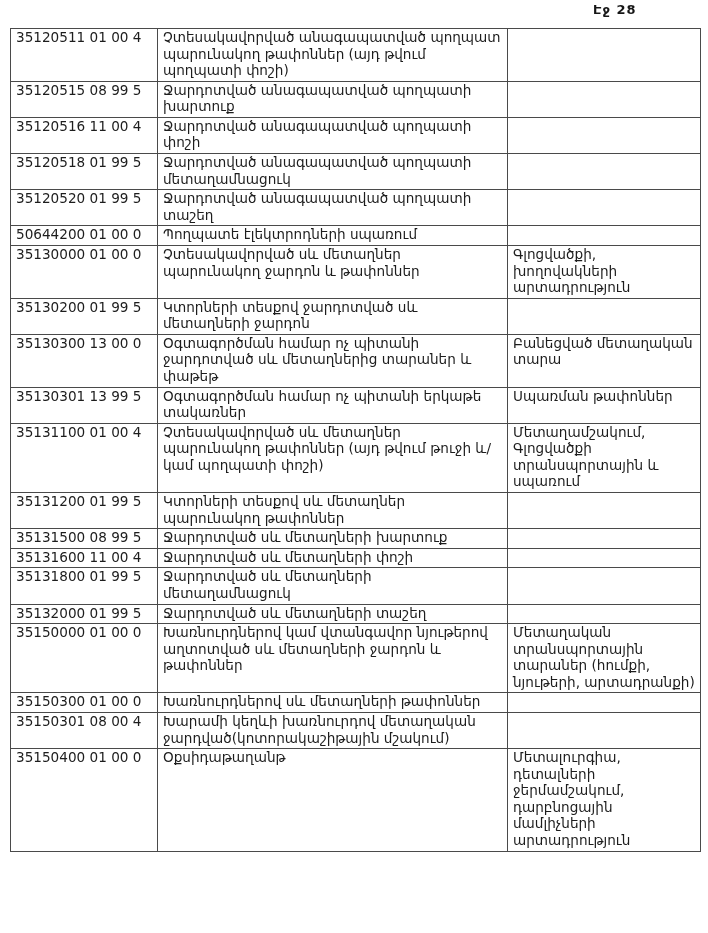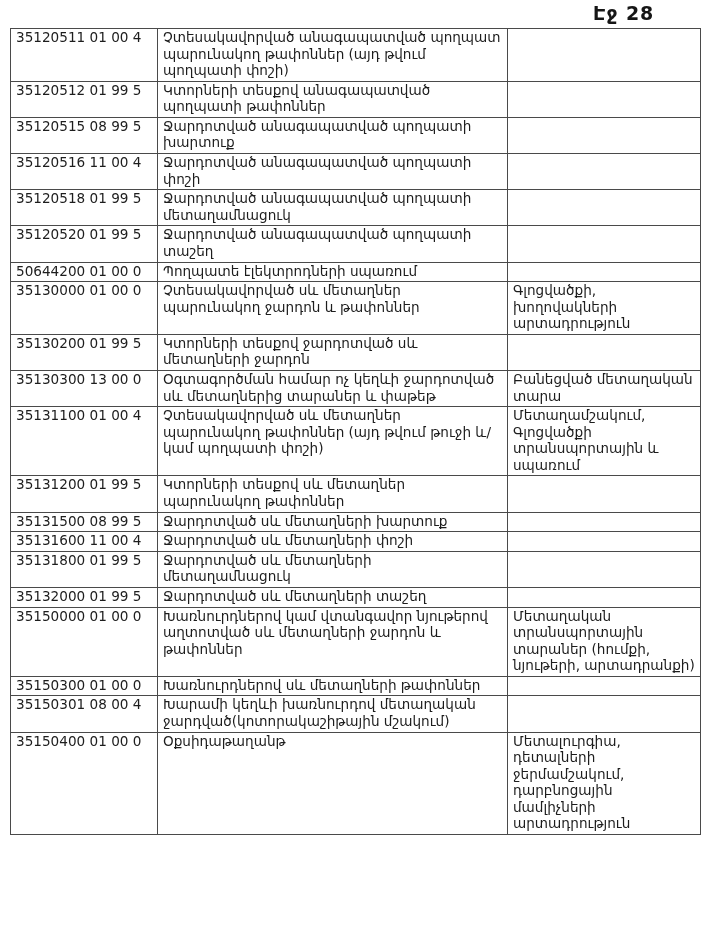--- a/index.html
+++ b/index.html
@@ -13,21 +13,21 @@
     height: 933px;
     overflow: hidden;
     font-family: "DejaVu Sans", sans-serif;
     color: #1d1d1d;
     -webkit-font-smoothing: none;
   }
   .page-label {
     position: absolute;
     top: 2px;
     left: 593px;
-    font-size: 19px;
+    font-size: 13px;
     font-weight: bold;
     letter-spacing: 1px;
     color: #161616;
   }
   table.waste-table {
     position: absolute;
     top: 28px;
     left: 10px;
     width: 690px;
     border-collapse: collapse;
@@ -60,25 +60,20 @@
     <col class="c-desc">
     <col class="c-ind">
   </colgroup>
   <tbody>
       <tr>
         <td class="code-cell">35120511 01 00 4</td>
         <td class="description-cell">Չտեսակավորված անագապատված պողպատ պարունակող թափոններ (այդ թվում պողպատի փոշի)</td>
         <td class="industry-cell"></td>
       </tr>
       <tr>
-        <td class="code-cell">35120512 01 99 5</td>
-        <td class="description-cell">Կտորների տեսքով անագապատված պողպատի թափոններ</td>
-        <td class="industry-cell"></td>
-      </tr>
-      <tr>
         <td class="code-cell">35120515 08 99 5</td>
         <td class="description-cell">Ջարդոտված անագապատված պողպատի խարտուք</td>
         <td class="industry-cell"></td>
       </tr>
       <tr>
         <td class="code-cell">35120516 11 00 4</td>
         <td class="description-cell">Ջարդոտված անագապատված պողպատի փոշի</td>
         <td class="industry-cell"></td>
       </tr>
       <tr>
@@ -101,22 +96,27 @@
         <td class="description-cell">Չտեսակավորված սև մետաղներ պարունակող ջարդոն և թափոններ</td>
         <td class="industry-cell">Գլոցվածքի, խողովակների արտադրություն</td>
       </tr>
       <tr>
         <td class="code-cell">35130200 01 99 5</td>
         <td class="description-cell">Կտորների տեսքով ջարդոտված սև մետաղների ջարդոն</td>
         <td class="industry-cell"></td>
       </tr>
       <tr>
         <td class="code-cell">35130300 13 00 0</td>
-        <td class="description-cell">Օգտագործման համար ոչ կեղևի ջարդոտված սև մետաղներից տարաներ և փաթեթ</td>
+        <td class="description-cell">Օգտագործման համար ոչ պիտանի ջարդոտված սև մետաղներից տարաներ և փաթեթ</td>
         <td class="industry-cell">Բանեցված մետաղական տարա</td>
+      </tr>
+      <tr>
+        <td class="code-cell">35130301 13 99 5</td>
+        <td class="description-cell">Օգտագործման համար ոչ պիտանի երկաթե տակառներ</td>
+        <td class="industry-cell">Սպառման թափոններ</td>
       </tr>
       <tr>
         <td class="code-cell">35131100 01 00 4</td>
         <td class="description-cell">Չտեսակավորված սև մետաղներ պարունակող թափոններ (այդ թվում թուջի և/կամ պողպատի փոշի)</td>
         <td class="industry-cell">Մետաղամշակում, Գլոցվածքի տրանսպորտային և սպառում</td>
       </tr>
       <tr>
         <td class="code-cell">35131200 01 99 5</td>
         <td class="description-cell">Կտորների տեսքով սև մետաղներ պարունակող թափոններ</td>
         <td class="industry-cell"></td>

